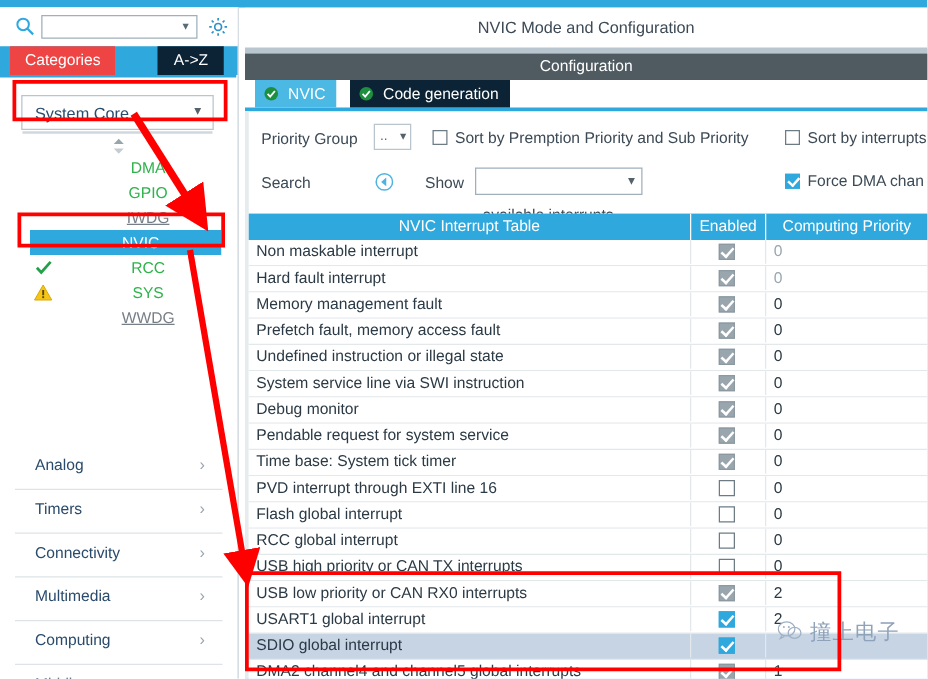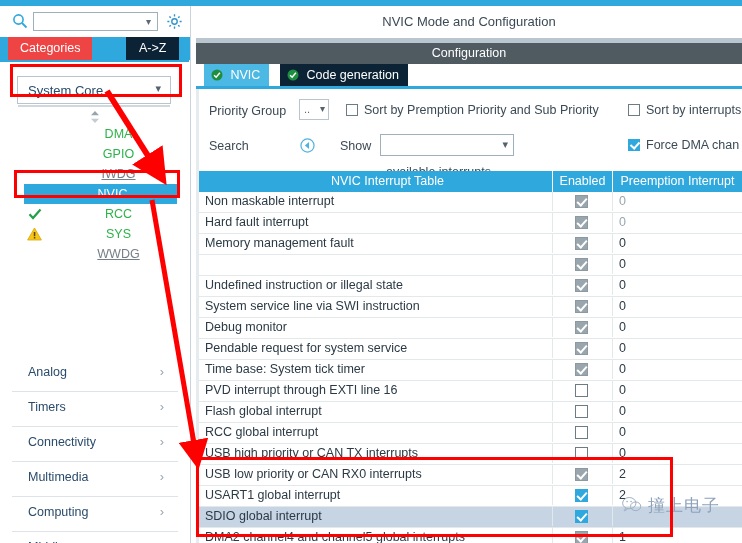--- a/index.html
+++ b/index.html
@@ -283,21 +283,21 @@
     position: relative;
     height: 21px;
     background: #2fa8dd;
   }
   .th {
     position: absolute; top: 0;
     height: 21px; line-height: 21px;
     font-size: 12.5px; color: #ffffff;
     text-align: center;
   }
-  .th-name  { left: 12px;   width: 353px; }
+  .th-name  { left: 0;   width: 353px; }
   .th-en    { left: 353px; width: 61px;
               border-left: 1px solid #ffffff; border-right: 1px solid #ffffff;
               box-sizing: border-box; }
   .th-pre   { left: 414px; width: 129px; }
 
   .row {
     position: relative;
     height: 20px;
     border-bottom: 1px solid #e3e8eb;
     background: #ffffff;
@@ -527,21 +527,21 @@
       </div>
 
       <span class="cb cb-fdma on"></span>
       <span class="lbl lbl-fdma">Force DMA chan</span>
     </div>
 
     <div class="table-wrap">
       <div class="thead">
         <div class="th th-name">NVIC Interrupt Table</div>
         <div class="th th-en">Enabled</div>
-        <div class="th th-pre">Preemption Interrupt</div>
+        <div class="th th-pre">Computing Priority</div>
       </div>
 
       <div class="row">
         <span class="nm">Non maskable interrupt</span>
         <span class="encell">
             <span class="rcb dis"></span>
           </span>
         <span class="pre dim">0</span>
       </div>
       <div class="row">
@@ -552,20 +552,21 @@
         <span class="pre dim">0</span>
       </div>
       <div class="row">
         <span class="nm">Memory management fault</span>
         <span class="encell">
             <span class="rcb dis"></span>
           </span>
         <span class="pre">0</span>
       </div>
       <div class="row">
+        <span class="nm">Prefetch fault, memory access fault</span>
         <span class="encell">
             <span class="rcb dis"></span>
           </span>
         <span class="pre">0</span>
       </div>
       <div class="row">
         <span class="nm">Undefined instruction or illegal state</span>
         <span class="encell">
             <span class="rcb dis"></span>
           </span>

